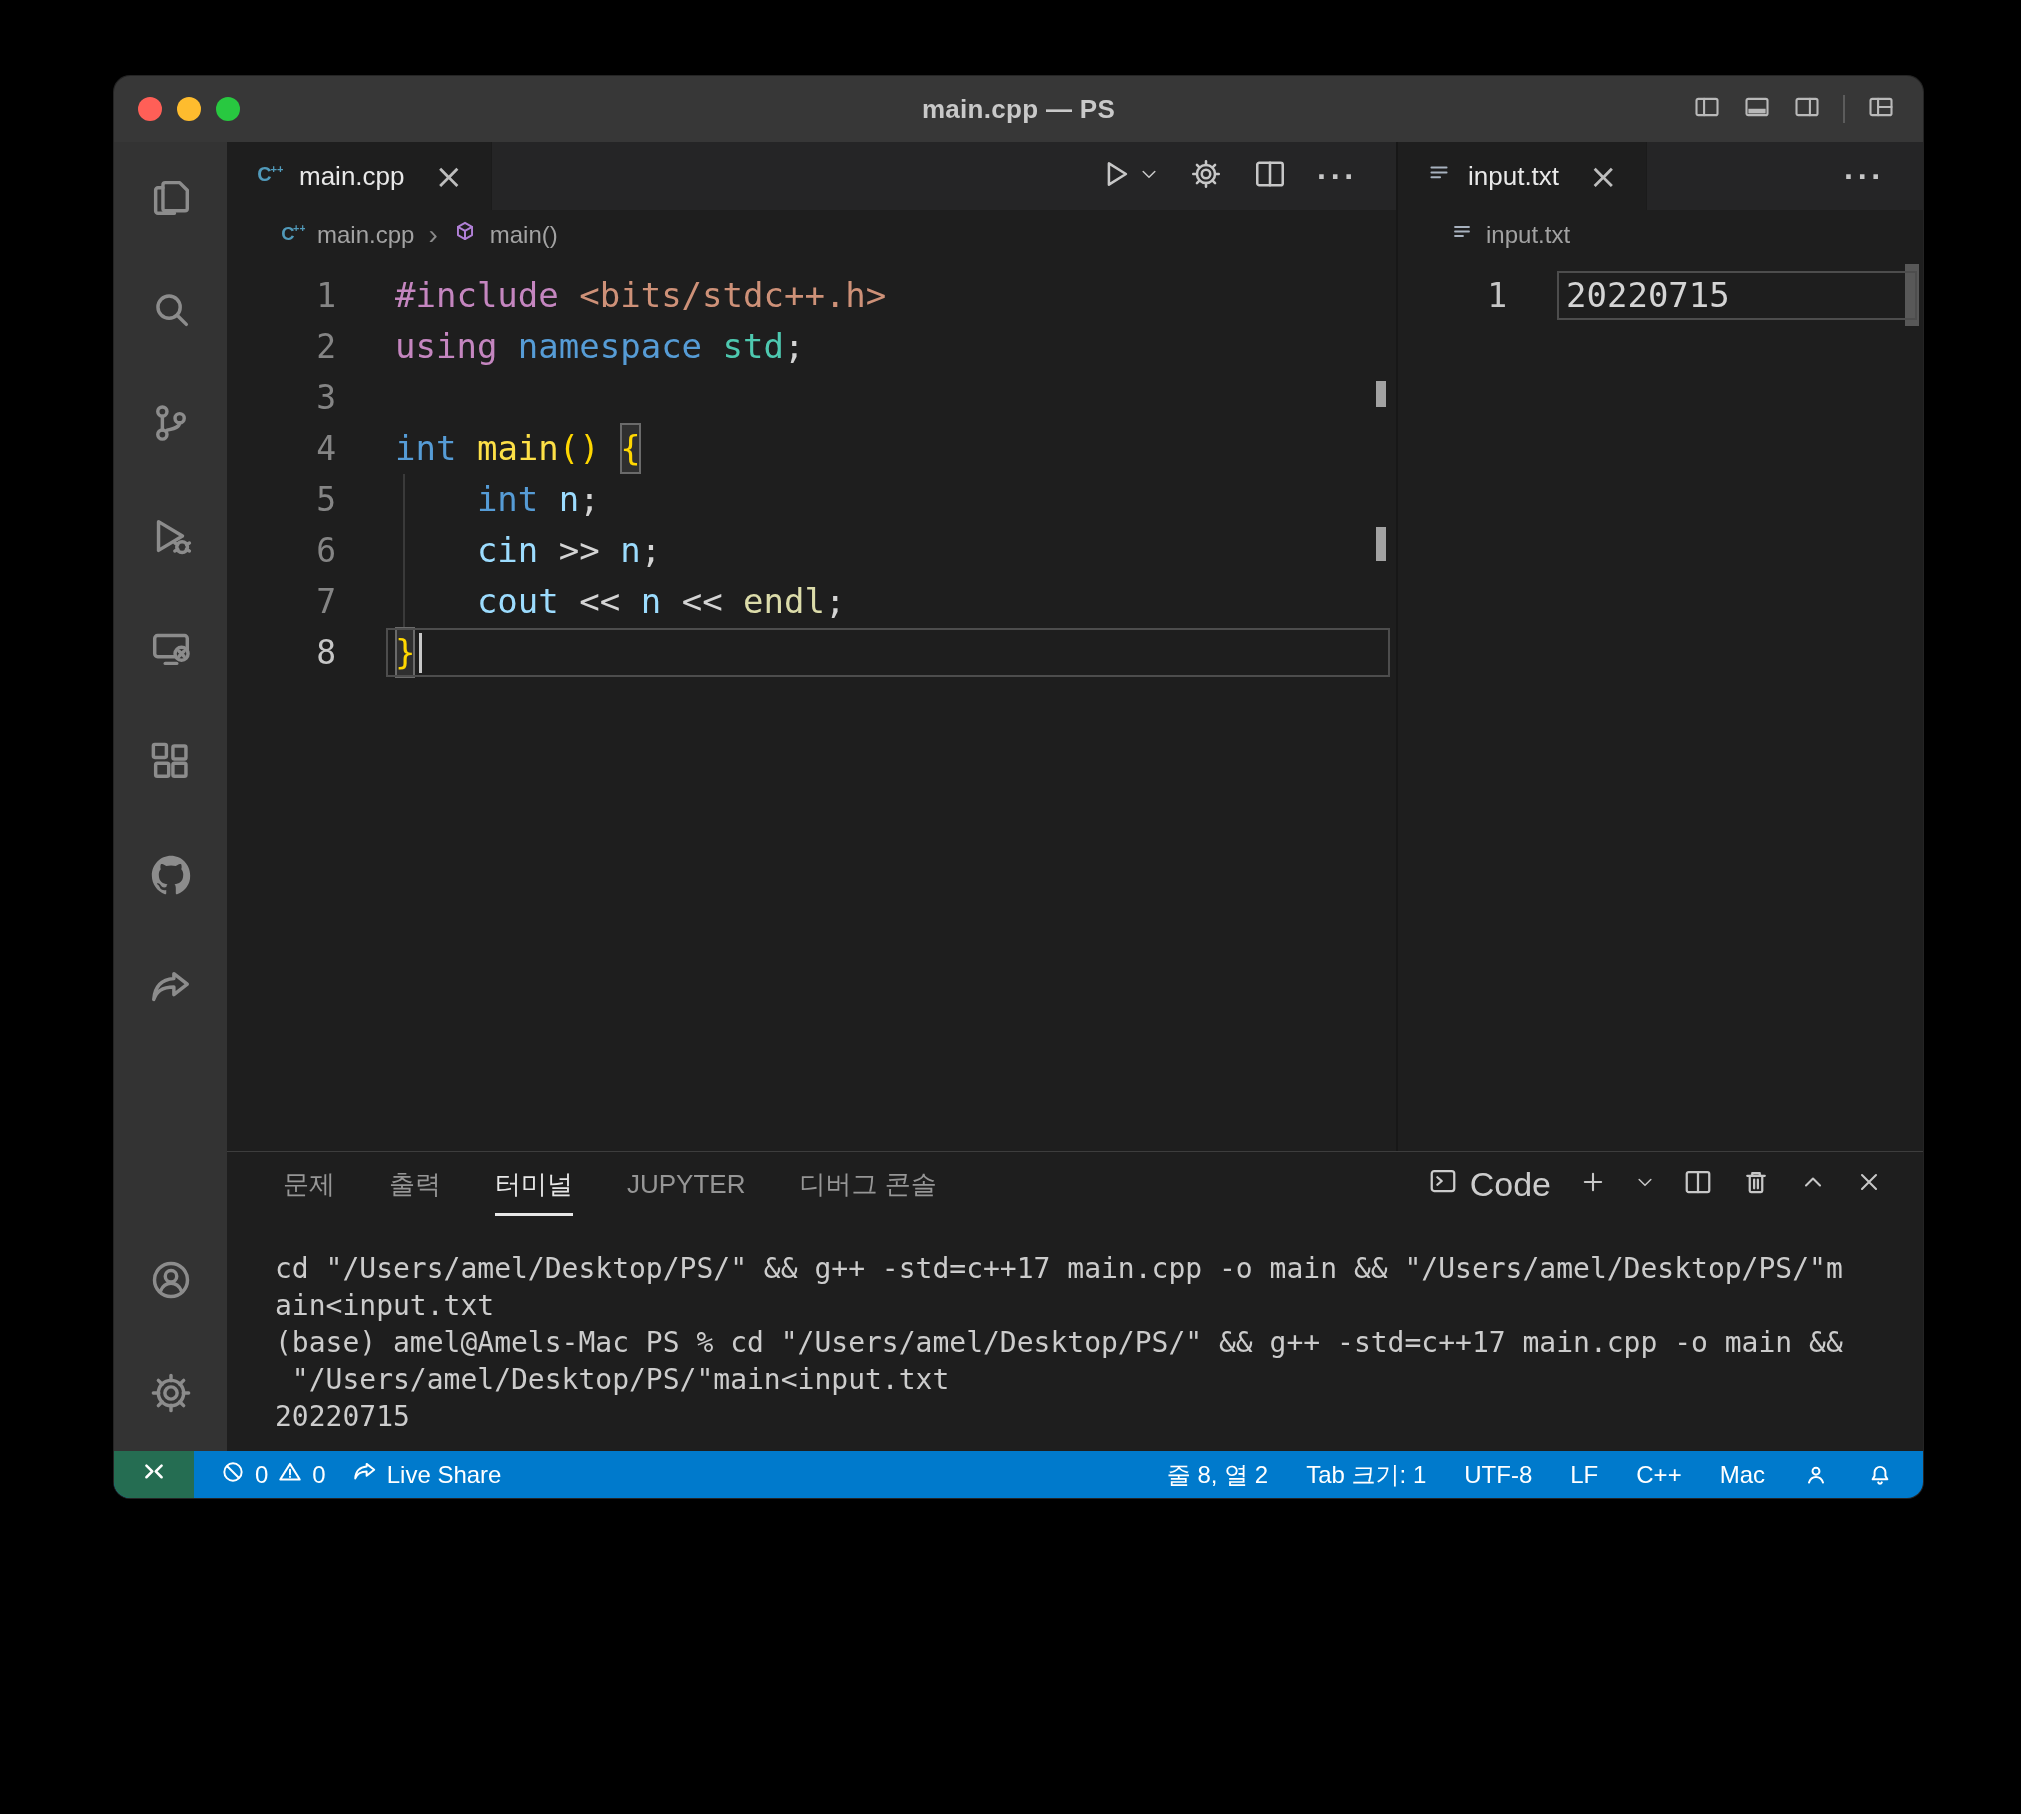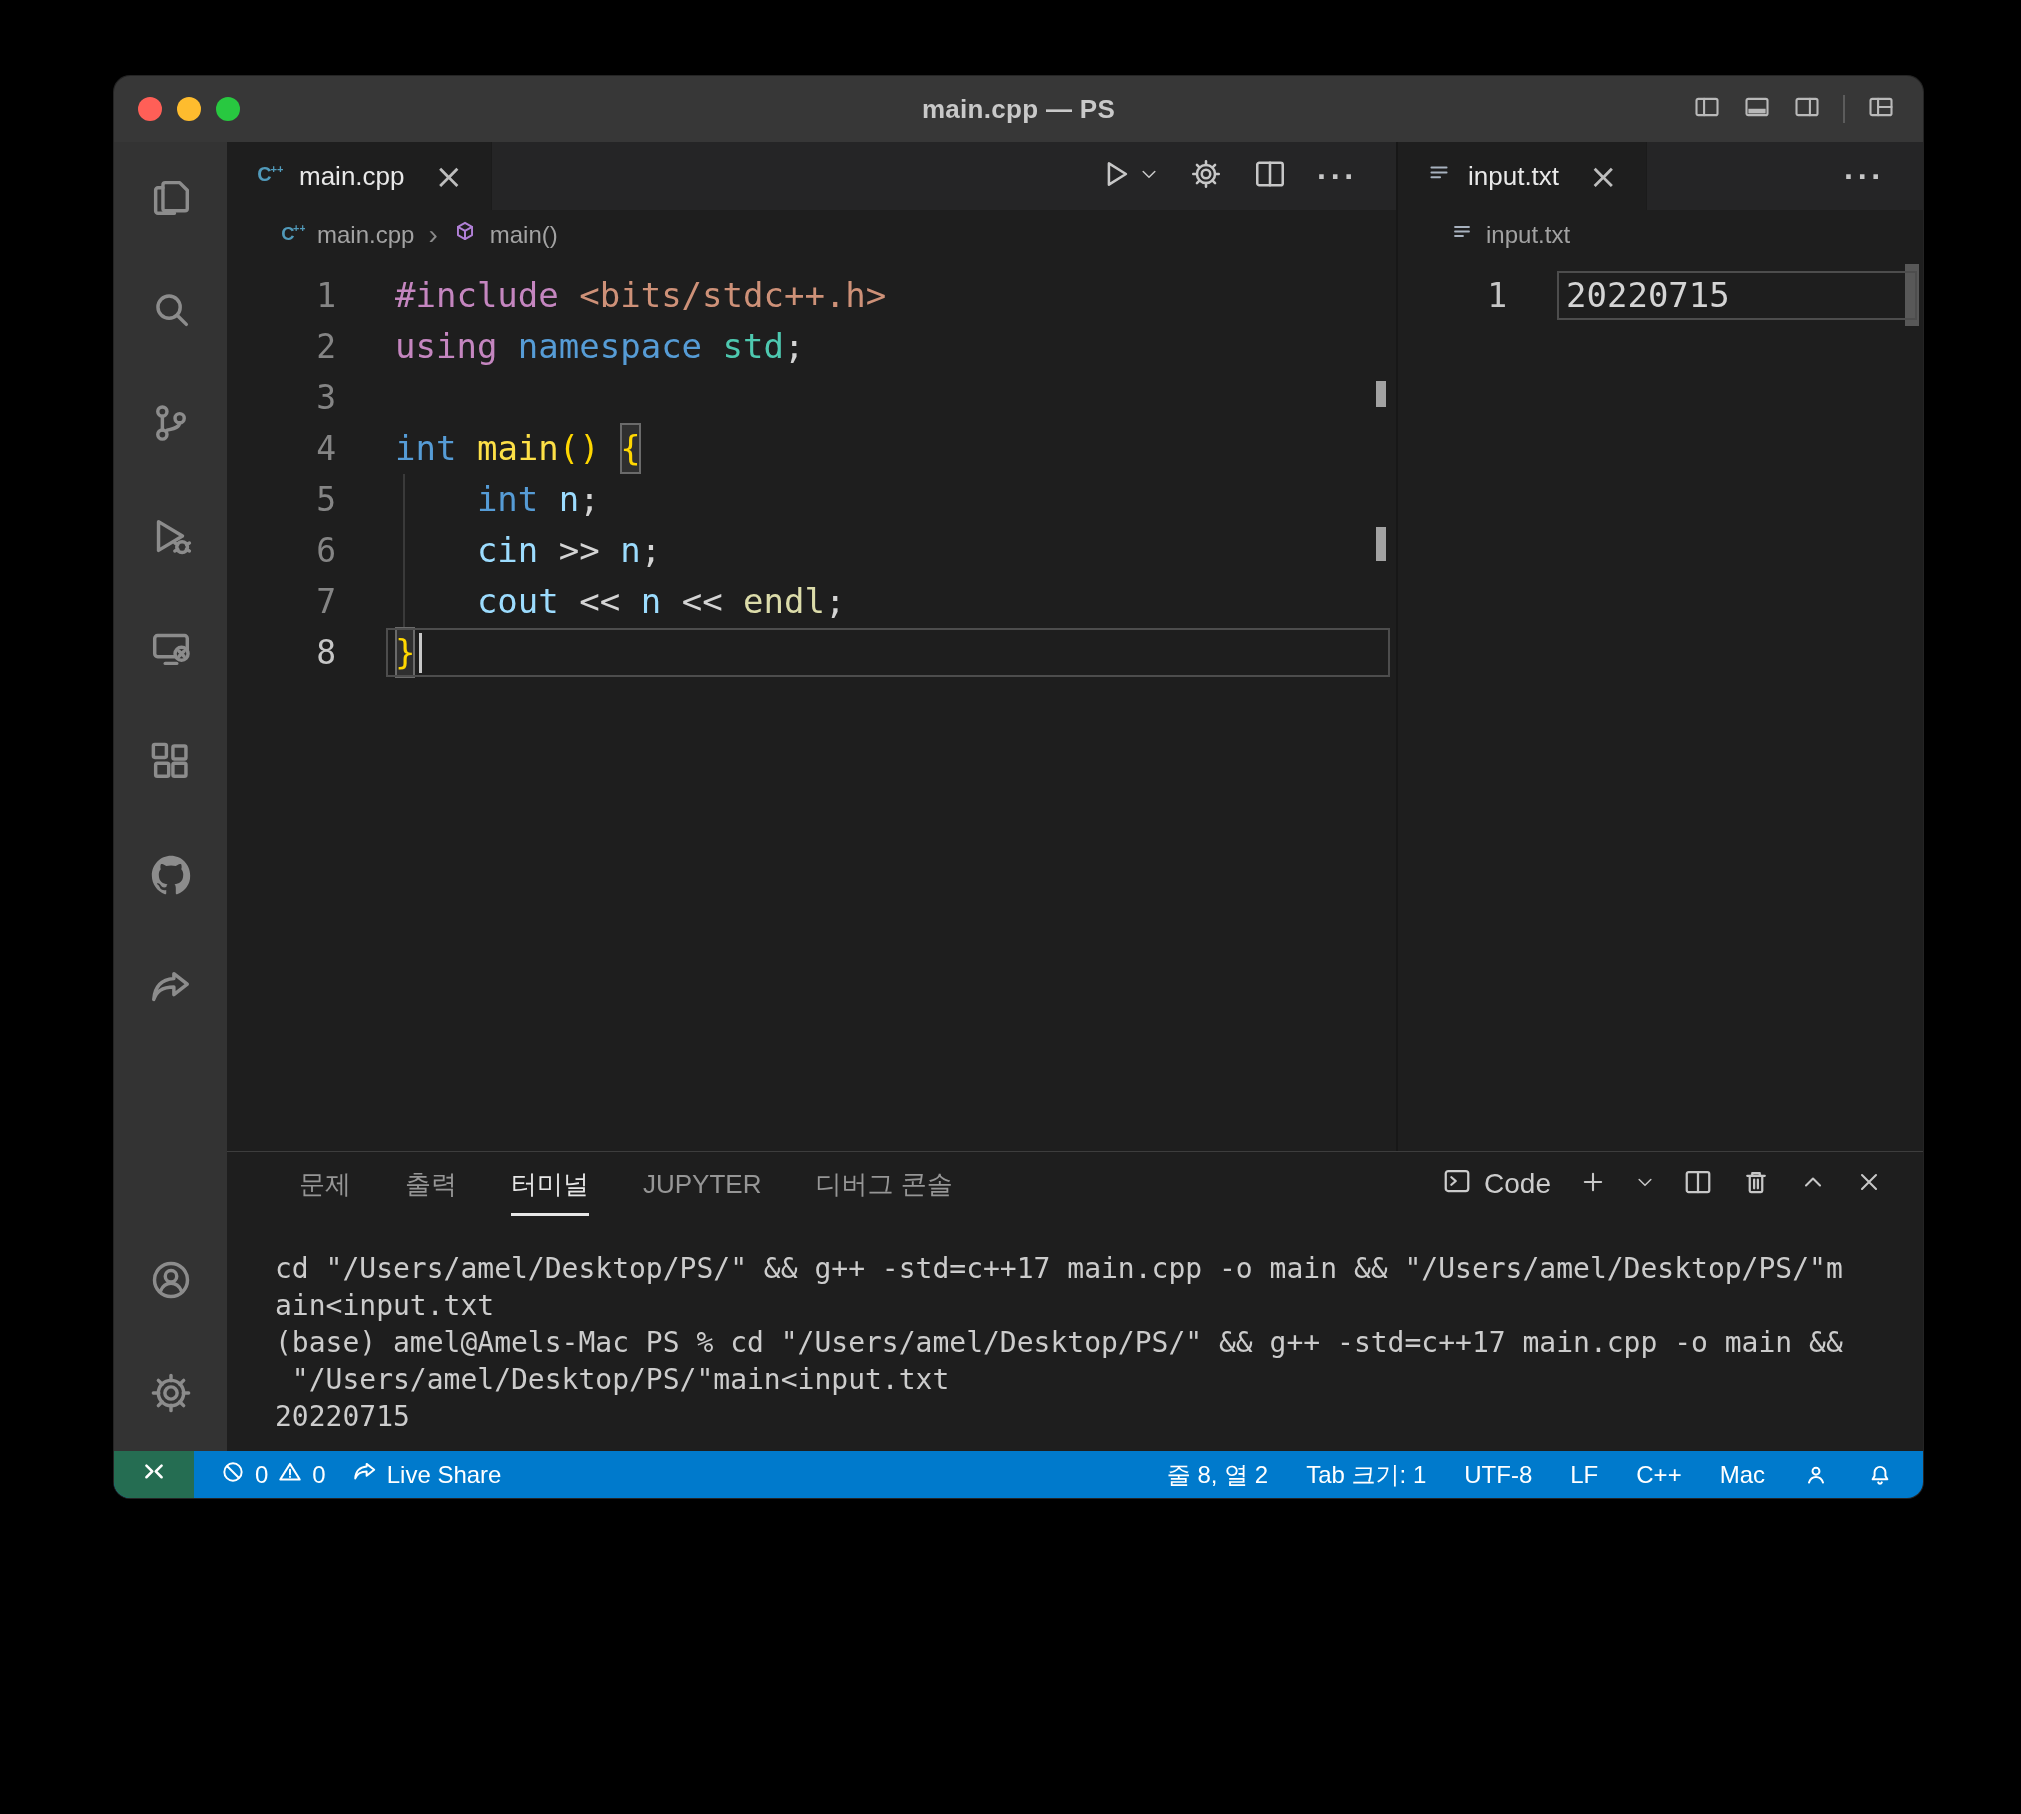--- a/index.html
+++ b/index.html
@@ -59,26 +59,26 @@
   .code-line.guided::before{content:"";position:absolute;left:176px;top:0;bottom:0;width:2px;background:#3a3a3a;}
   .cursor{width:3px;height:40px;background:#c8c8c8;margin-left:4px;flex:0 0 auto;}
   .match{outline:2px solid #6a6a6a;outline-offset:-2px;background:rgba(110,110,110,.22);}
   .ruler-mark{position:absolute;right:10px;width:10px;background:#cfcfcf;opacity:.75;}
   .ruler-mark.m1{top:121px;height:26px;}
   .ruler-mark.m2{top:267px;height:34px;}
   .scroll-thumb{position:absolute;right:4px;top:4px;width:14px;height:62px;background:rgba(160,160,160,.45);}
 
   
   .panel{flex:1;border-top:1px solid #3d3d3d;display:flex;flex-direction:column;min-height:0;background:var(--editor-bg,#1e1e1e);}
-  .panel-header{height:64px;flex:0 0 auto;display:flex;align-items:stretch;padding-left:72px;}
+  .panel-header{height:64px;flex:0 0 auto;display:flex;align-items:stretch;padding-left:56px;}
   .panel-tabs{display:flex;gap:54px;align-items:stretch;}
   .panel-tab{display:flex;align-items:center;font-size:26px;color:#969696;border-bottom:3px solid transparent;padding-top:3px;}
   .panel-tab.active{color:#e7e7e7;border-bottom-color:#e7e7e7;}
   .panel-actions{margin-left:auto;display:flex;align-items:center;gap:28px;padding-right:40px;color:#c7c7c7;}
-  .profile{display:flex;align-items:center;gap:12px;font-size:28px;color:#cccccc;}
+  .profile{display:flex;align-items:center;gap:12px;font-size:34px;color:#cccccc;}
   .terminal{flex:1;padding:34px 30px 0 48px;font-family:"DejaVu Sans Mono","Liberation Mono",monospace;
     font-size:28px;line-height:37px;color:#cccccc;overflow:hidden;}
   .term-line{white-space:pre;}
 
   
   .statusbar{height:47px;flex:0 0 auto;background:var(--statusbar-bg,#007acc);display:flex;align-items:center;
     color:#fff;font-size:24px;}
   .sb-left{display:flex;align-items:center;height:100%;gap:26px;}
   .sb-remote{height:100%;width:80px;background:var(--remote-bg,#256d52);display:flex;align-items:center;justify-content:center;}
   .sb-item{display:flex;align-items:center;gap:9px;height:100%;}

